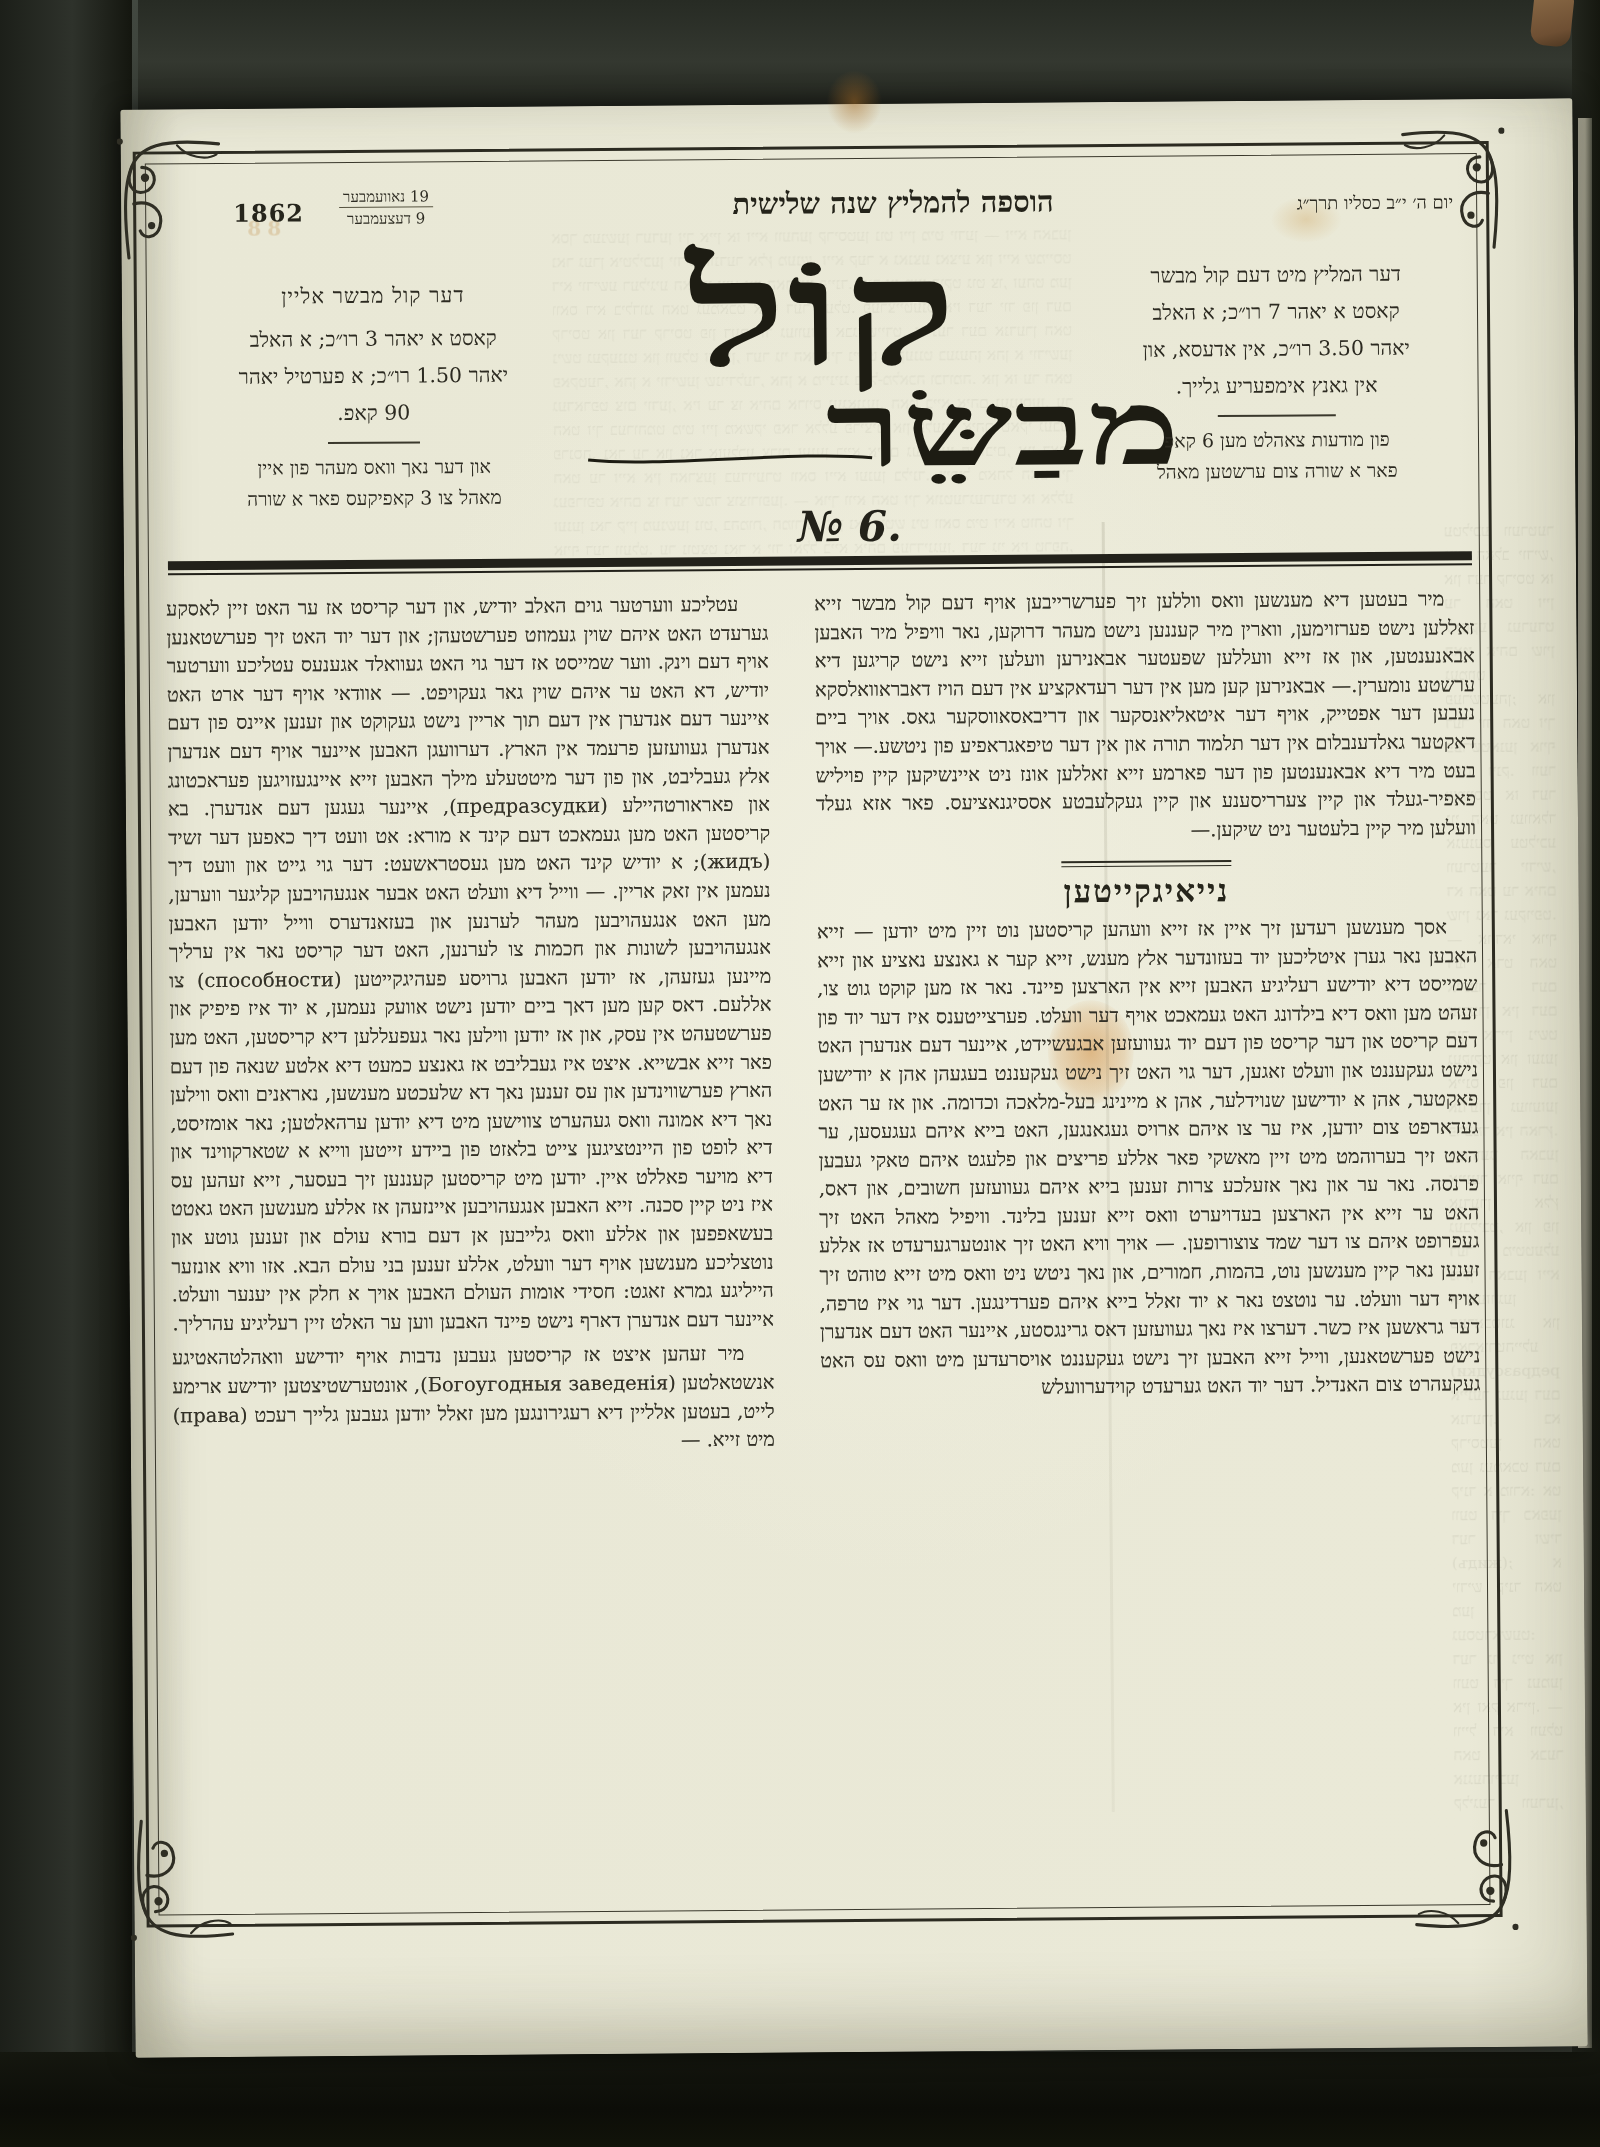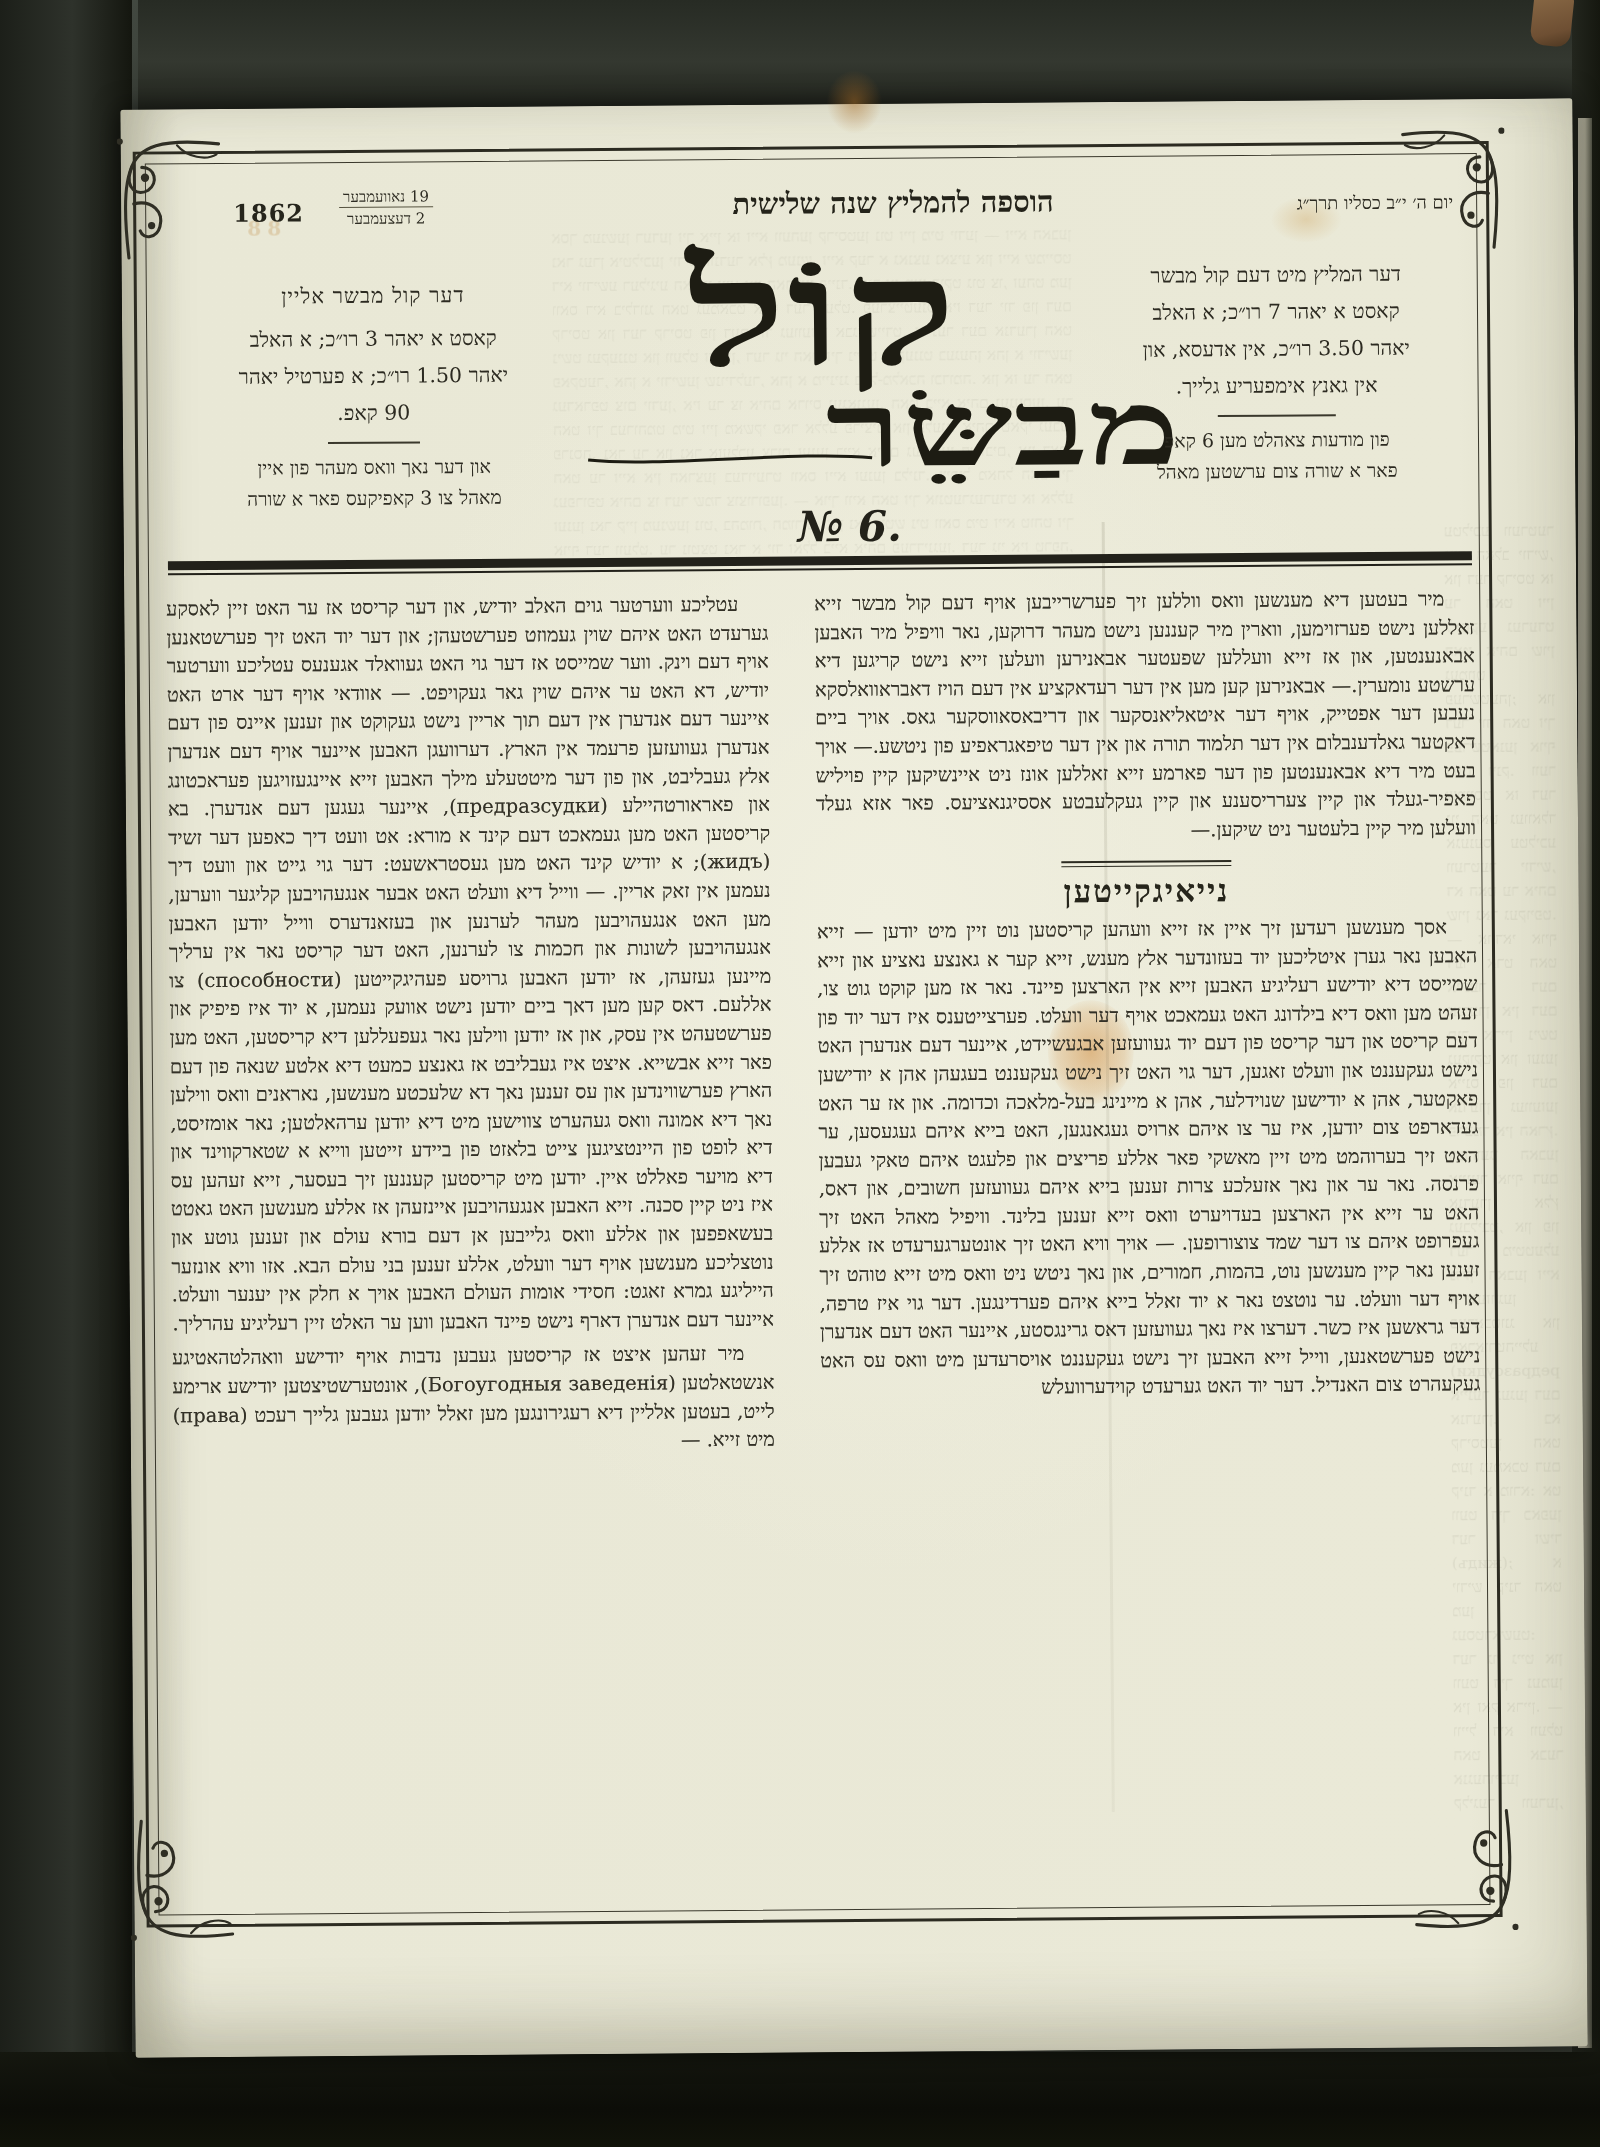--- a/index.html
+++ b/index.html
@@ -170,21 +170,21 @@
         <circle cx="3" cy="6" r="3" fill="#2f2e24" stroke="none"></circle>
       </svg>
     </div>
 
     <div class="content">
 
       <div class="hdr">
         <span class="year">1862</span>
         <span class="datestack">
           <span class="up" style="display:block">19 נאוועמבער</span>
-          <span class="dn" style="display:block">2 דעצעמבער</span>
+          <span class="dn" style="display:block">9 דעצעמבער</span>
         </span>
         <span class="suppl">הוספה להמליץ שנה שלישית</span>
         <span class="hebdate">יום ה׳ י״ב כסליו תרך״ג</span>
       </div>
 
       <div class="band">
 
         <div class="subblock sub-left">
           <div class="t">דער קול מבשר אליין</div>
           <div>קאסט א יאהר 3 רו״כ; א האלב</div>

